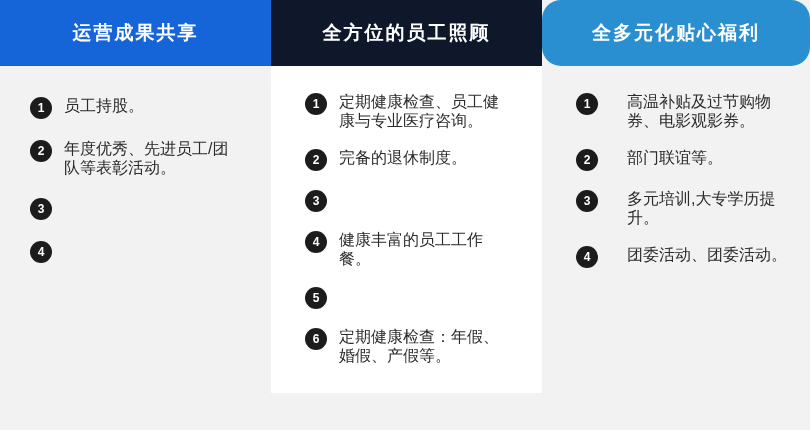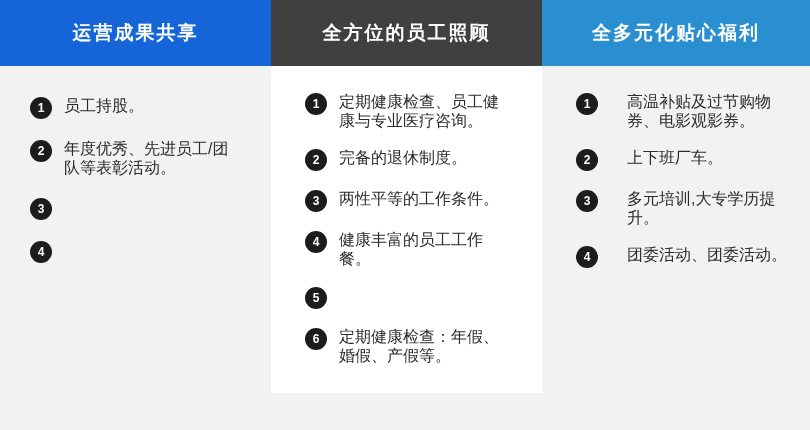--- a/index.html
+++ b/index.html
@@ -45,22 +45,22 @@
     height: 66px;
     display: flex;
     align-items: center;
     justify-content: center;
     color: #ffffff;
     font-size: 19px;
     letter-spacing: 2px;
     font-weight: bold;
   }
   .hdr-1 { background: #1565d8; }
-  .hdr-2 { background: #404040; }
-  .hdr-3 { background: #2a8fd0; }
+  .hdr-2 { background: #0f172a; }
+  .hdr-3 { background: #2a8fd0; border-radius: 19px; }
 
   .item-list {
     margin: 0;
     padding: 0;
     list-style: none;
   }
   .item {
     display: flex;
     flex-direction: row;
     align-items: flex-start;
@@ -128,21 +128,20 @@
         <li class="item">
           <span class="bullet">1</span>
           <span class="item-text">定期健康检查、员工健康与专业医疗咨询。</span>
         </li>
         <li class="item">
           <span class="bullet">2</span>
           <span class="item-text">完备的退休制度。</span>
         </li>
         <li class="item">
           <span class="bullet">3</span>
-          <span class="item-text">两性平等的工作条件。</span>
         </li>
         <li class="item">
           <span class="bullet">4</span>
           <span class="item-text">健康丰富的员工工作餐。</span>
         </li>
         <li class="item">
           <span class="bullet">5</span>
         </li>
         <li class="item">
           <span class="bullet">6</span>
@@ -155,21 +154,21 @@
   <div class="column col-3">
     <div class="col-header hdr-3">全多元化贴心福利</div>
     <div class="col-body">
       <ul class="item-list">
         <li class="item">
           <span class="bullet">1</span>
           <span class="item-text">高温补贴及过节购物券、电影观影券。</span>
         </li>
         <li class="item">
           <span class="bullet">2</span>
-          <span class="item-text">上下班厂车。</span>
+          <span class="item-text">部门联谊等。</span>
         </li>
         <li class="item">
           <span class="bullet">3</span>
           <span class="item-text">多元培训,大专学历提升。</span>
         </li>
         <li class="item">
           <span class="bullet">4</span>
           <span class="item-text">团委活动、团委活动。</span>
         </li>
       </ul>

